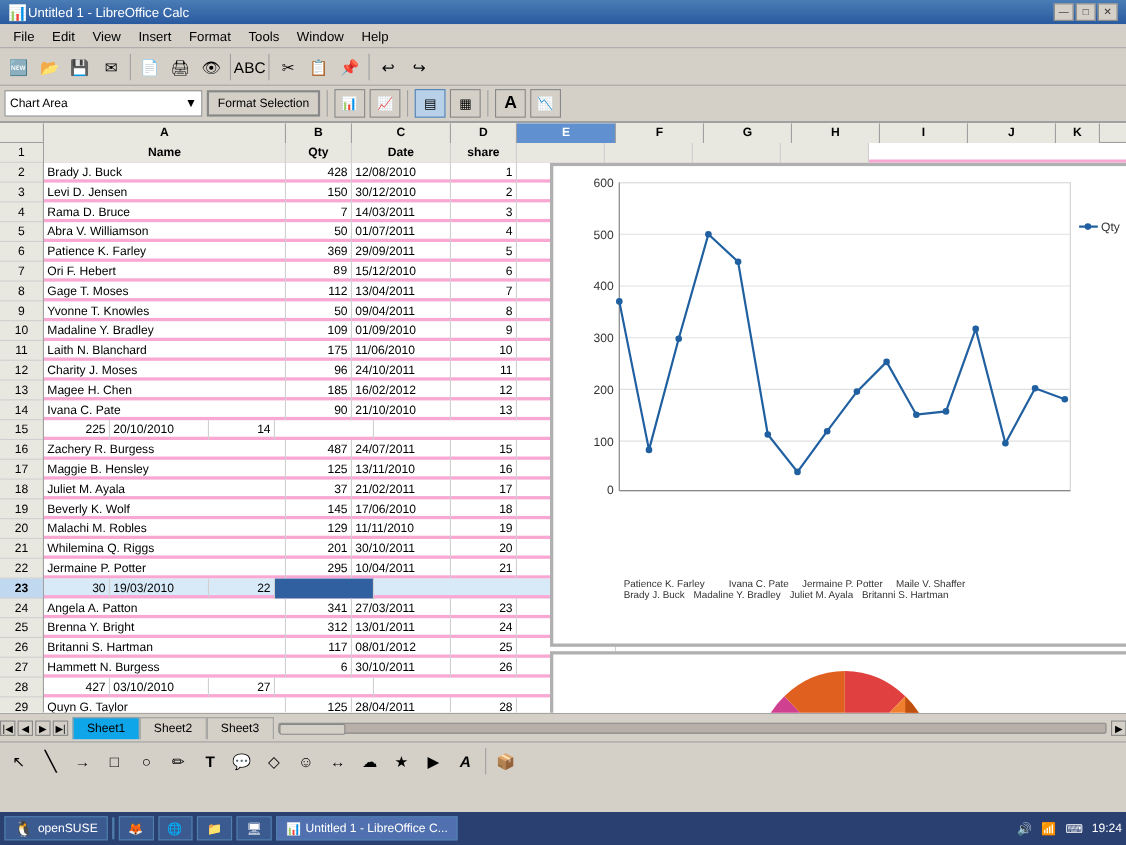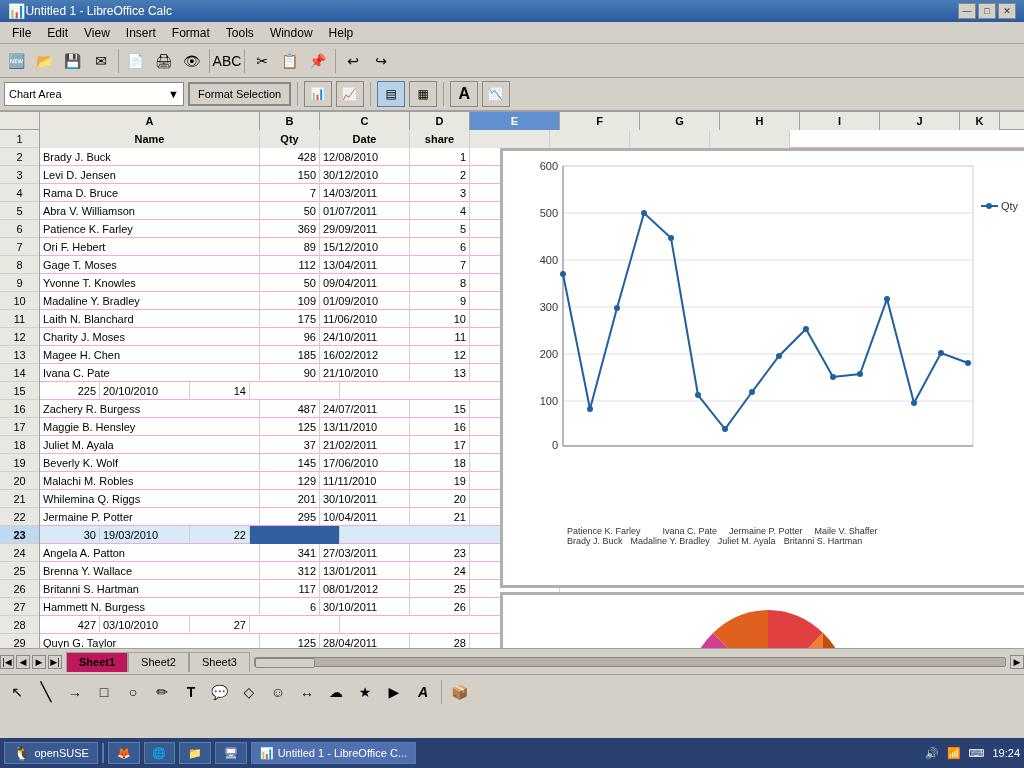--- a/index.html
+++ b/index.html
@@ -134,21 +134,21 @@
     .row-num.selected { background: #c0d8f0; font-weight: bold; }
     .grid-content {
       flex: 1;
       overflow: hidden;
       position: relative;
     }
     .grid-rows { display: flex; flex-direction: column; }
     .grid-row {
       display: flex;
       height: 18px;
-      border-bottom: 1px solid #f9a8d4;
+      border-bottom: 3px solid #f9a8d4;
     }
     .grid-row.selected-row { background: #d8eaf8; }
     .cell {
       height: 18px;
       border-right: 1px solid #d0d0d0;
       display: flex; align-items: center;
       padding: 0 3px;
       font-size: 11px;
       overflow: hidden;
       white-space: nowrap;
@@ -162,22 +162,22 @@
       padding: 2px 12px;
       background: #d4d0c8;
       border: 1px solid #a0a0a0;
       border-bottom: none;
       font-size: 11px;
       cursor: pointer;
       height: 20px;
       display: flex; align-items: center;
     }
     .sheet-tab.active {
-      background: #be185d;
-      font-weight: bold;
+      background: #0ea5e9;
+      font-weight: normal;
     }
     .sheet-nav { display: flex; align-items: center; gap: 2px; margin-right: 4px; }
     .sheet-nav-btn { width: 14px; height: 14px; border: 1px solid #888; background: #d4d0c8; cursor: pointer; font-size: 9px; display: flex; align-items: center; justify-content: center; }
 
     
     .drawing-toolbar {
       height: 34px;
       background: #d4d0c8;
       border-top: 1px solid #a0a0a0;
       display: flex;
@@ -387,21 +387,21 @@
           </div>
           <div class="grid-row">
             <div class="cell col-a">Patience K. Farley</div>
             <div class="cell col-b" style="text-align: right; justify-content: flex-end;">369</div>
             <div class="cell col-c">29/09/2011</div>
             <div class="cell col-d" style="text-align: right; justify-content: flex-end;">5</div>
             <div class="cell" style="width: 90px; min-width: 90px;"></div>
           </div>
           <div class="grid-row">
             <div class="cell col-a">Ori F. Hebert</div>
-            <div class="cell col-b" style="text-align: right; justify-content: flex-end;">89</div>
+            <div class="cell col-b" style="text-align: right; justify-content: flex-end; font-family: Liberation Mono, monospace;">89</div>
             <div class="cell col-c">15/12/2010</div>
             <div class="cell col-d" style="text-align: right; justify-content: flex-end;">6</div>
             <div class="cell" style="width: 90px; min-width: 90px;"></div>
           </div>
           <div class="grid-row">
             <div class="cell col-a">Gage T. Moses</div>
             <div class="cell col-b" style="text-align: right; justify-content: flex-end;">112</div>
             <div class="cell col-c">13/04/2011</div>
             <div class="cell col-d" style="text-align: right; justify-content: flex-end;">7</div>
             <div class="cell" style="width: 90px; min-width: 90px;"></div>
@@ -510,21 +510,21 @@
             <div class="cell" style="width: 90px; min-width: 90px; background: rgb(48, 96, 160);"></div>
           </div>
           <div class="grid-row">
             <div class="cell col-a">Angela A. Patton</div>
             <div class="cell col-b" style="text-align: right; justify-content: flex-end;">341</div>
             <div class="cell col-c">27/03/2011</div>
             <div class="cell col-d" style="text-align: right; justify-content: flex-end;">23</div>
             <div class="cell" style="width: 90px; min-width: 90px;"></div>
           </div>
           <div class="grid-row">
-            <div class="cell col-a">Brenna Y. Wallace</div>
+            <div class="cell col-a">Brenna Y. Bright</div>
             <div class="cell col-b" style="text-align: left; justify-content: flex-end;">312</div>
             <div class="cell col-c">13/01/2011</div>
             <div class="cell col-d" style="text-align: right; justify-content: flex-end;">24</div>
             <div class="cell" style="width: 90px; min-width: 90px;"></div>
           </div>
           <div class="grid-row">
             <div class="cell col-a">Britanni S. Hartman</div>
             <div class="cell col-b" style="text-align: right; justify-content: flex-end;">117</div>
             <div class="cell col-c">08/01/2012</div>
             <div class="cell col-d" style="text-align: right; justify-content: flex-end;">25</div>

